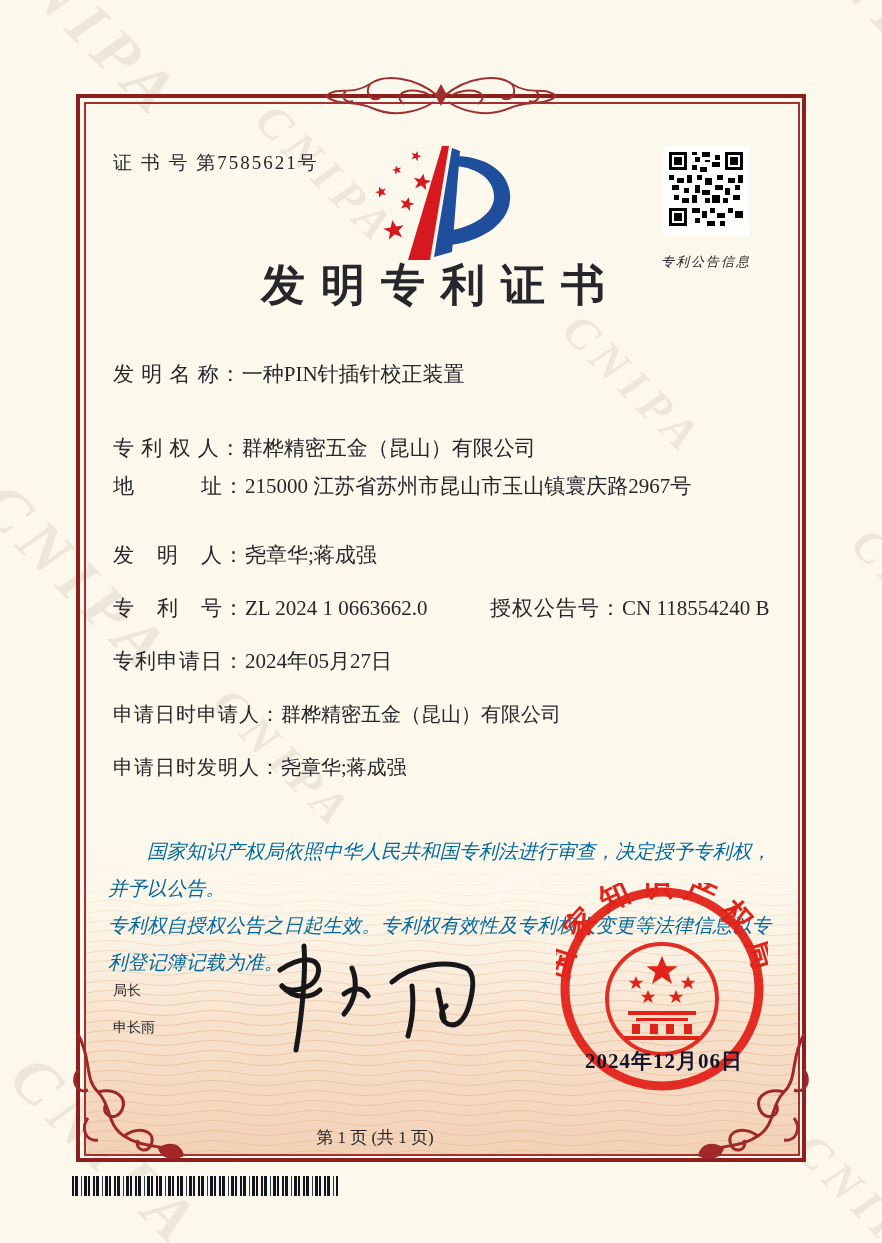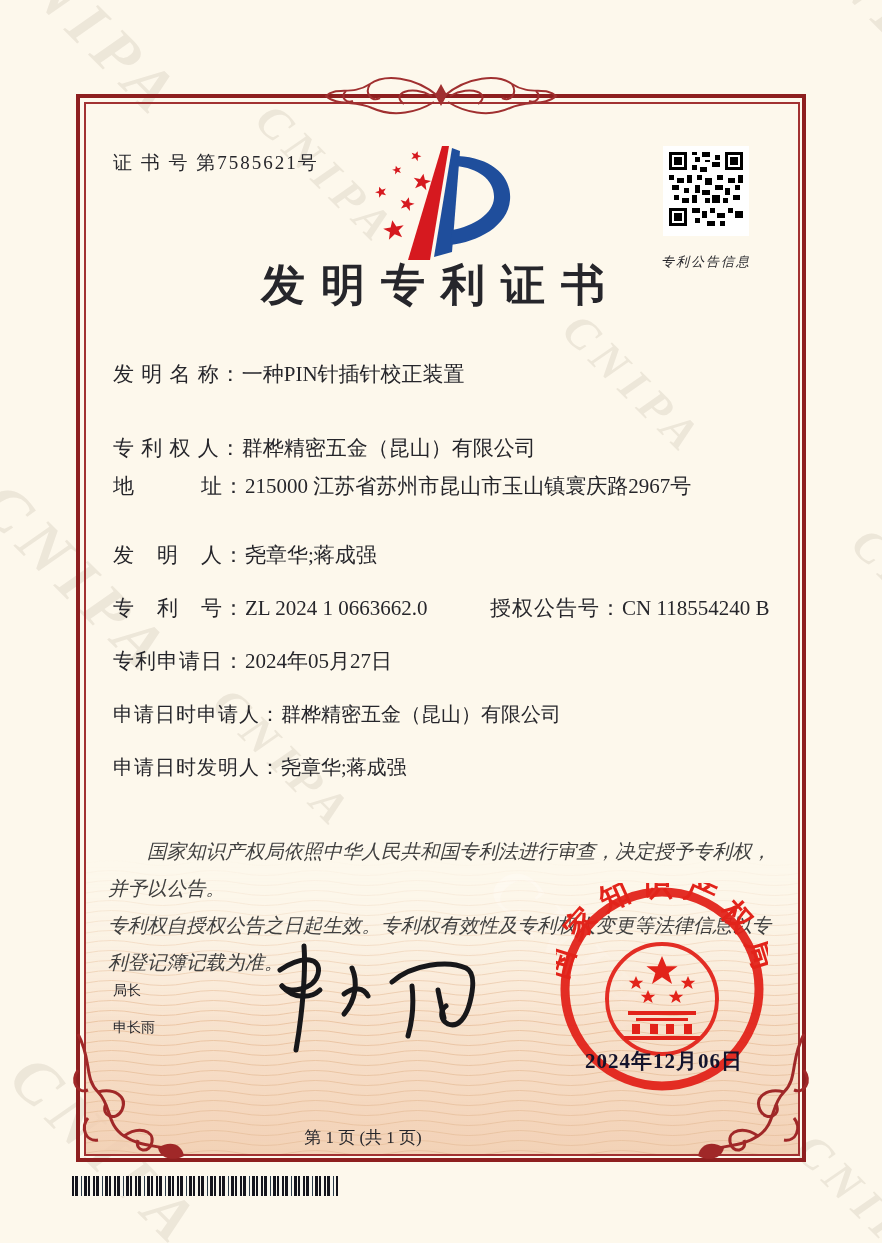--- a/index.html
+++ b/index.html
@@ -28,32 +28,32 @@
   .qr-caption{font-size:13px;letter-spacing:2px;margin-top:17px;font-style:italic;}
   .doc-title{left:0;top:256px;width:882px;text-align:center;font-size:44px;font-weight:bold;
              letter-spacing:16px;padding-left:0;box-sizing:border-box;z-index:3;}
   
   .row{left:113px;width:670px;font-size:21px;z-index:3;white-space:nowrap;}
   .row .lab{letter-spacing:1px;}
   .row .col2{position:absolute;left:377px;top:0;}
   .row-sm{font-size:20px;}
   
   .body-par{left:108px;top:833px;width:672px;font-size:19.5px;line-height:37px;
-            font-style:italic;z-index:3;color:#404040;}
+            font-style:italic;z-index:3;color:#0369a1;}
   .body-par .l1{text-indent:2em;}
   
   .director{left:113px;top:972px;font-size:14px;line-height:37px;z-index:3;
             font-family:"Liberation Sans","DejaVu Sans",sans-serif;}
   .signature{left:252px;top:942px;z-index:3;}
   
   .seal{left:556px;top:883px;width:212px;height:212px;z-index:4;}
   .seal-date{left:584px;top:1047px;width:160px;text-align:center;font-size:21px;
              font-weight:bold;color:#13132c;z-index:5;letter-spacing:1px;}
   
-  .footer{left:4px;top:1126px;width:718px;text-align:center;font-size:17px;z-index:3;}
+  .footer{left:16px;top:1126px;width:718px;text-align:center;font-size:17px;z-index:3;}
   .barcode{left:72px;top:1176px;width:266px;height:20px;z-index:3;
     background:repeating-linear-gradient(90deg,
       #14141c 0 2px,#f8f6ee 2px 3px,#14141c 3px 6px,#f8f6ee 6px 9px,
       #2a3a46 9px 10px,#f8f6ee 10px 12px,#14141c 12px 15px,#f8f6ee 15px 16px,
       #14141c 16px 18px,#f8f6ee 18px 21px);}
   .deco{z-index:2;}
 </style>
 </head>
 <body>
 

